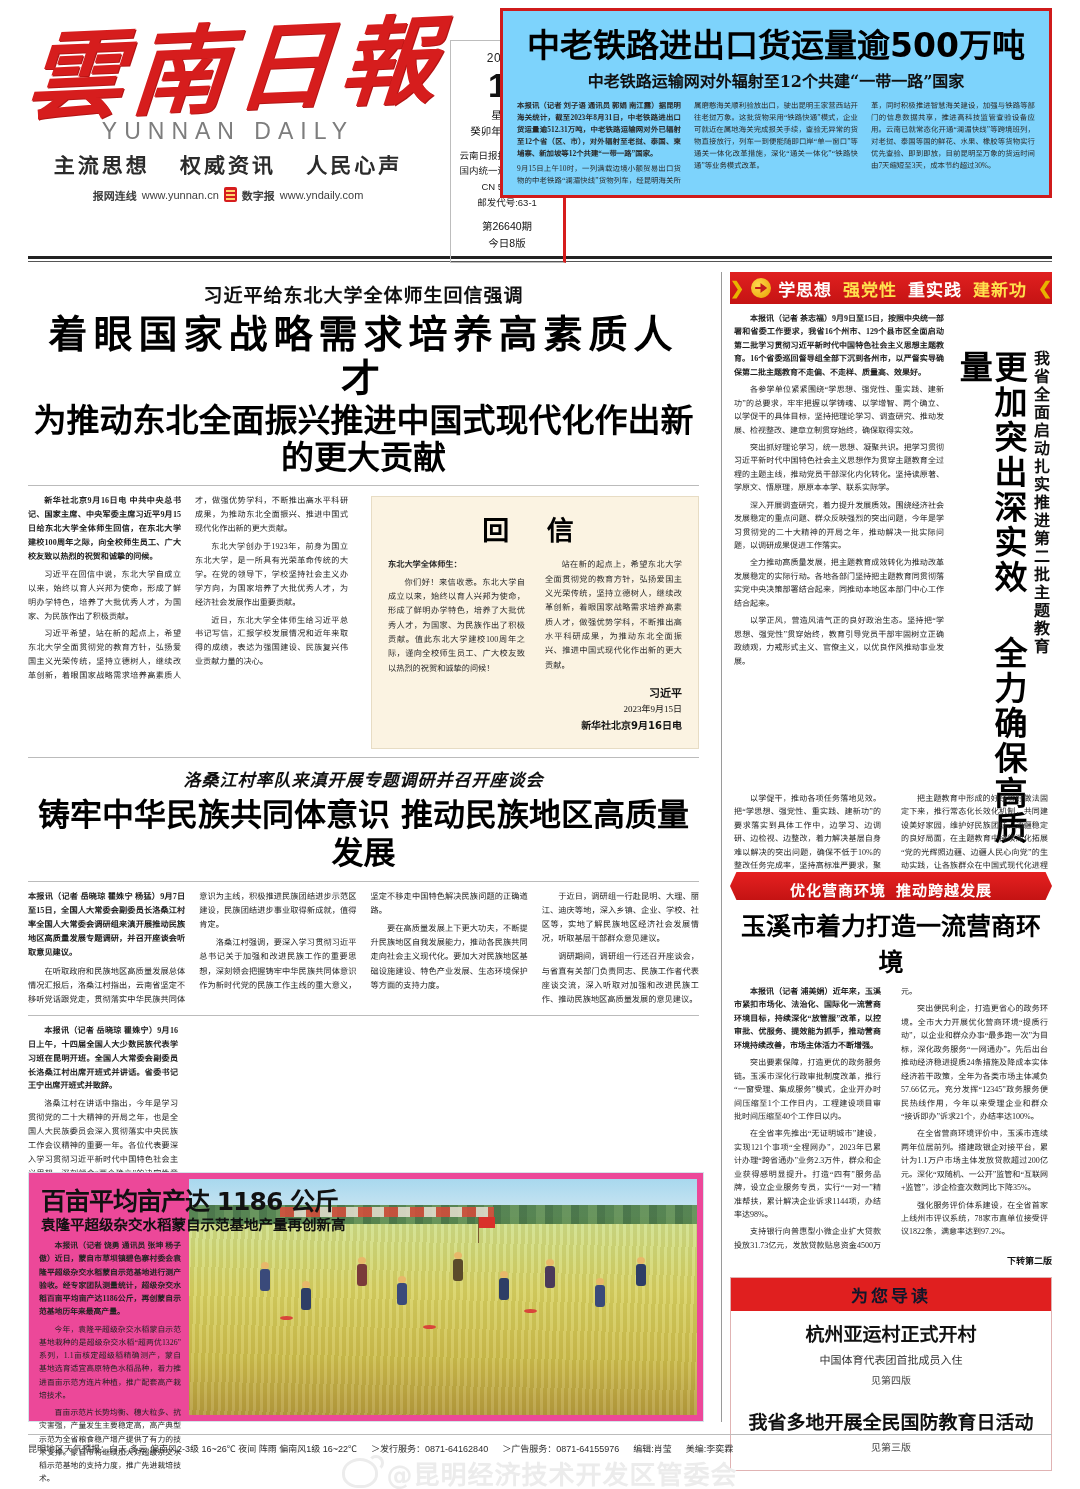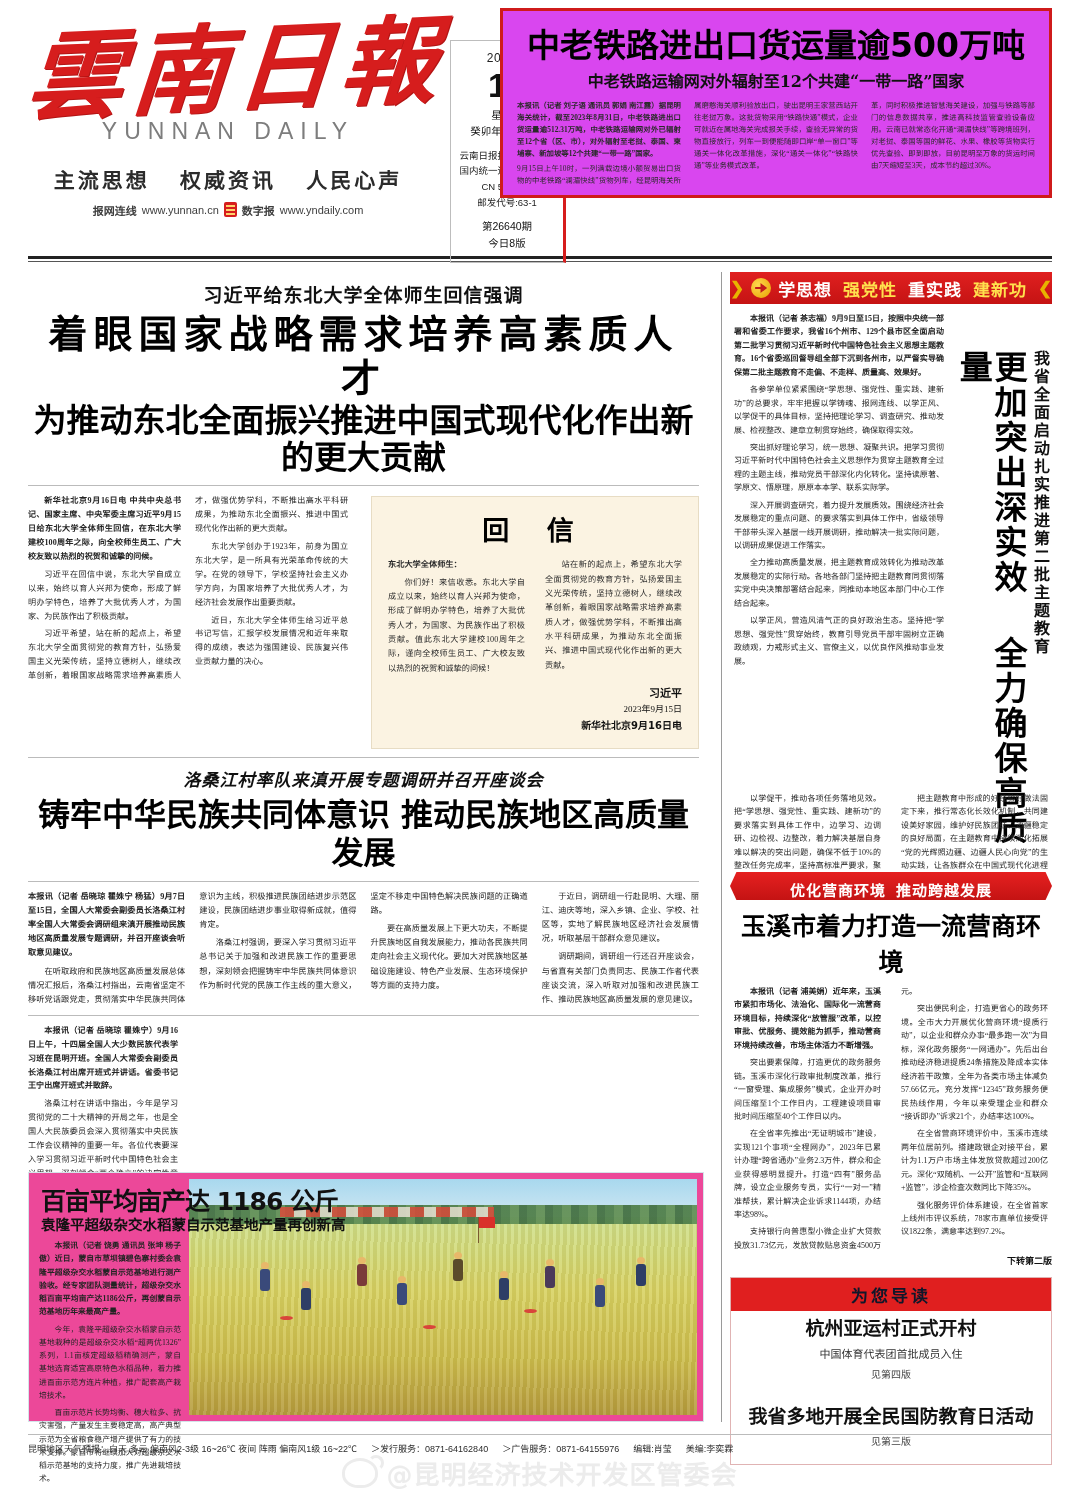--- a/index.html
+++ b/index.html
@@ -27,21 +27,21 @@
     font-style:italic;
   }
   .logo-en{
     font-family:"Liberation Sans",sans-serif;
     font-size:23px;letter-spacing:7px;color:#7d7d7d;
     margin-top:-4px;font-weight:400;
   }
   .logo-slogan{
     font-family:"DejaVu Sans",sans-serif;
     font-size:21px;font-weight:700;color:#2b2b2b;
-    letter-spacing:3px;margin-top:19px;
+    letter-spacing:3px;margin-top:4px;
   }
   .logo-slogan span{margin:0 10px;}
   .logo-links{
     font-family:"Liberation Sans",sans-serif;
     font-size:11px;color:#3d3d3d;margin-top:8px;
     display:flex;align-items:center;justify-content:center;gap:5px;
     white-space:nowrap;
   }
   .logo-links b{font-weight:700;}
   .mini-qr{display:inline-block;width:13px;height:15px;background:#d61d1d;border-radius:2px;position:relative;}
@@ -58,21 +58,21 @@
   .d-day{font-size:34px;font-weight:700;line-height:1;margin:1px 0 6px;}
   .d-week{font-size:10.5px;}
   .d-lunar{font-size:10.5px;margin-bottom:8px;}
   .d-meta{font-size:9.5px;line-height:1.65;color:#222;}
   .d-issue{font-size:10.5px;margin-top:8px;line-height:1.6;}
 
   
   .topbox{
     position:absolute;right:0;top:8px;width:552px;
     border:3px solid #cf1b1b;padding:10px 14px 8px;box-sizing:border-box;
-    background:#d946ef;
+    background:#7dd3fc;
   }
   .topbox h1{
     margin:6px 0 0;text-align:center;
     font-family:"DejaVu Sans",sans-serif;
     font-size:33px;font-weight:700;letter-spacing:0px;color:#000;
     line-height:1.15;white-space:nowrap;
   }
   .topbox h2{
     margin:7px 0 9px;text-align:center;
     font-family:"DejaVu Serif",serif;
@@ -191,21 +191,21 @@
   .red-banner2 span{color:#fff;font-family:"DejaVu Sans",sans-serif;font-size:15px;font-weight:700;letter-spacing:1px;}
   .yx-head{
     text-align:center;font-family:"DejaVu Sans",sans-serif;
     font-size:25px;font-weight:700;color:#000;margin:4px 0 7px;letter-spacing:0;
   }
 
   
   .guide{border:1px solid #e0b3b3;margin-top:10px;}
   .guide-hd{background:#e01f1f;color:#0f172a;text-align:center;
     font-family:"DejaVu Sans",sans-serif;font-size:17px;font-weight:700;letter-spacing:3px;padding:4px 0;}
-  .guide-body{padding:2px 10px 16px;text-align:center;}
+  .guide-body{padding:8px 10px 16px;text-align:center;}
   .g-title{font-family:"DejaVu Sans",sans-serif;font-size:19px;font-weight:700;color:#111;}
   .g-sub{font-size:11px;color:#333;margin-top:5px;}
   .g-page{font-size:10px;color:#444;margin-top:5px;}
   .g-gap{height:20px;}
 
   
   .photo-story{position:absolute;left:0;bottom:0;width:676px;height:250px;
     background:#ec4899;border:1px solid #d5e3ea;box-sizing:border-box;display:flex;}
   .ps-left{width:160px;padding:8px 8px 6px 10px;box-sizing:border-box;}
   .ps-title{font-family:"DejaVu Sans",sans-serif;font-size:25px;font-weight:700;color:#111;
@@ -416,23 +416,23 @@
         <span class="chev">❮</span>
       </div>
 
       <div style="position:relative;height:560px;">
         <div class="vhead">
           <div class="v-kicker">我省全面启动扎实推进第二批主题教育</div>
           <div class="v-main">更加突出深实效 全力确保高质量</div>
         </div>
         <div class="rp-art" style="width:218px;">
           <p class="lead">本报讯（记者 茶志福）9月9日至15日，按照中央统一部署和省委工作要求，我省16个州市、129个县市区全面启动第二批学习贯彻习近平新时代中国特色社会主义思想主题教育。16个省委巡回督导组全部下沉到各州市，以严督实导确保第二批主题教育不走偏、不走样、质量高、效果好。</p>
-          <p>各参学单位紧紧围绕“学思想、强党性、重实践、建新功”的总要求，牢牢把握以学铸魂、报网连线、以学正风、以学促干的具体目标，坚持把理论学习、调查研究、推动发展、检视整改、建章立制贯穿始终，确保取得实效。</p>
+          <p>各参学单位紧紧围绕“学思想、强党性、重实践、建新功”的总要求，牢牢把握以学铸魂、以学增智、两个确立、以学促干的具体目标，坚持把理论学习、调查研究、推动发展、检视整改、建章立制贯穿始终，确保取得实效。</p>
           <p>突出抓好理论学习，统一思想、凝聚共识。把学习贯彻习近平新时代中国特色社会主义思想作为贯穿主题教育全过程的主题主线，推动党员干部深化内化转化。坚持读原著、学原文、悟原理，原原本本学、联系实际学。</p>
-          <p>深入开展调查研究，着力提升发展质效。围绕经济社会发展稳定的重点问题、的要求落实到具体工作中，省级领导干部带头深入基层一线开展调研，推动解决一批实际问题，以调研成果促进工作落实。</p>
+          <p>深入开展调查研究，着力提升发展质效。围绕经济社会发展稳定的重点问题、群众反映强烈的突出问题，今年是学习贯彻党的二十大精神的开局之年，推动解决一批实际问题，以调研成果促进工作落实。</p>
           <p>全力推动高质量发展，把主题教育成效转化为推动改革发展稳定的实际行动。各地各部门坚持把主题教育同贯彻落实党中央决策部署结合起来，同推动本地区本部门中心工作结合起来。</p>
           <p>以学正风，营造风清气正的良好政治生态。坚持把“学思想、强党性”贯穿始终，教育引导党员干部牢固树立正确政绩观，力戒形式主义、官僚主义，以优良作风推动事业发展。</p>
         </div>
         <div class="rp-art" style="position:absolute;left:0;top:480px;width:322px;column-count:2;column-gap:12px;">
           <p>以学促干，推动各项任务落地见效。把“学思想、强党性、重实践、建新功”的要求落实到具体工作中，边学习、边调研、边检视、边整改，着力解决基层自身难以解决的突出问题，确保不低于10%的整改任务完成率，坚持高标准严要求，聚焦信访突出问题等，推动软弱涣散基层党组织整顿提升。</p>
           <p>把主题教育中形成的好经验好做法固定下来，推行常态化长效化机制，共同建设美好家园，维护好民族团结、边疆稳定的良好局面，在主题教育中持续深化拓展“党的光辉照边疆、边疆人民心向党”的生动实践，让各族群众在中国式现代化进程中过上更加幸福美好的生活，提升“有一种叫云南的生活”品牌影响力。</p>
         </div>
       </div>
 
       <div>

